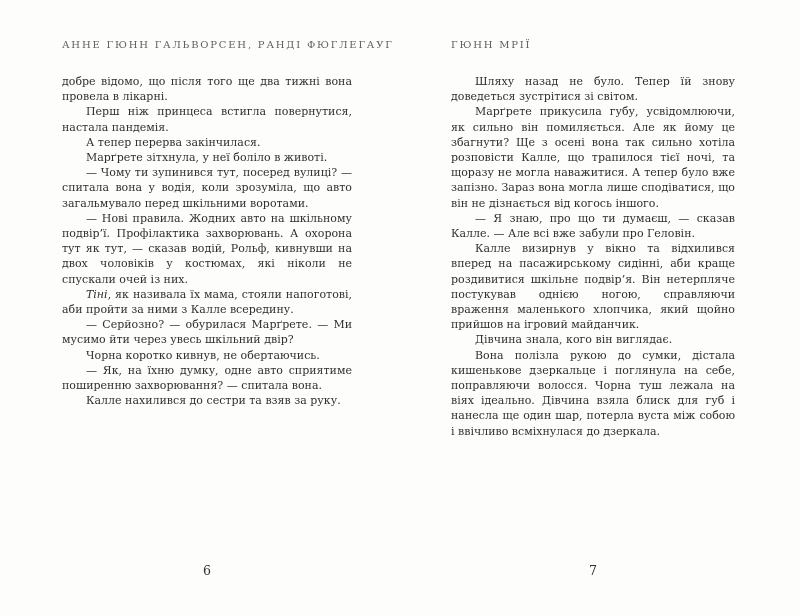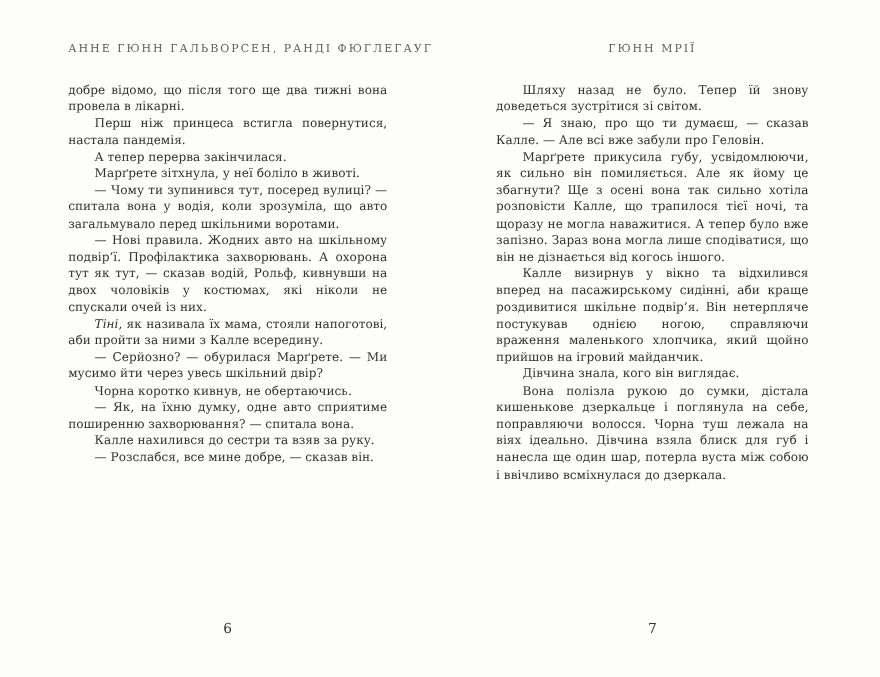--- a/index.html
+++ b/index.html
@@ -25,21 +25,20 @@
     top: 0;
     height: 615px;
   }
   .page-left  { left: 62px;  width: 290px; }
   .page-right { left: 451px; width: 284px; }
   .running-head {
     position: absolute;
     top: 39px;
     left: 0;
     width: 100%;
-    text-align: center;
     font-size: 10px;
     letter-spacing: 1.8px;
     color: var(--header, #606060);
     white-space: nowrap;
   }
   .text-block {
     position: absolute;
     top: 74px;
     left: 0;
     width: 100%;
@@ -79,31 +78,30 @@
         <p class="para">Перш ніж принцеса встигла повернутися, настала пандемія.</p>
         <p class="para">А тепер перерва закінчилася.</p>
         <p class="para">Марґрете зітхнула, у неї боліло в животі.</p>
         <p class="para">— Чому ти зупинився тут, посеред вулиці? — спитала вона у водія, коли зрозуміла, що авто загальмувало перед шкільними воротами.</p>
         <p class="para">— Нові правила. Жодних авто на шкільному подвір’ї. Профілактика захворювань. А охорона тут як тут, — сказав водій, Рольф, кивнувши на двох чоловіків у костюмах, які ніколи не спускали очей із них.</p>
         <p class="para"><i>Тіні</i>, як називала їх мама, стояли напоготові, аби пройти за ними з Калле всередину.</p>
         <p class="para">— Серйозно? — обурилася Марґрете. — Ми мусимо йти через увесь шкільний двір?</p>
         <p class="para">Чорна коротко кивнув, не обертаючись.</p>
         <p class="para">— Як, на їхню думку, одне авто сприятиме поширенню захворювання? — спитала вона.</p>
         <p class="para">Калле нахилився до сестри та взяв за руку.</p>
-        <p class="para">— Розслабся, все мине добре, — сказав він.</p>
       </div>
     <div class="page-num">6</div>
   </div>
 
   <div class="page page-right">
     <div class="running-head">ГЮНН МРІЇ</div>
     <div class="text-block">
         <p class="para">Шляху назад не було. Тепер їй знову доведеться зустрітися зі світом.</p>
+        <p class="para">Марґрете прикусила губу, усвідомлюючи, як сильно він помиляється. Але як йому це збагнути? Ще з осені вона так сильно хотіла розповісти Калле, що трапилося тієї ночі, та щоразу не могла наважитися. А тепер було вже запізно. Зараз вона могла лише сподіватися, що він не дізнається від когось іншого.</p>
         <p class="para">— Я знаю, про що ти думаєш, — сказав Калле. — Але всі вже забули про Геловін.</p>
-        <p class="para">Марґрете прикусила губу, усвідомлюючи, як сильно він помиляється. Але як йому це збагнути? Ще з осені вона так сильно хотіла розповісти Калле, що трапилося тієї ночі, та щоразу не могла наважитися. А тепер було вже запізно. Зараз вона могла лише сподіватися, що він не дізнається від когось іншого.</p>
         <p class="para">Калле визирнув у вікно та відхилився вперед на пасажирському сидінні, аби краще роздивитися шкільне подвір’я. Він нетерпляче постукував однією ногою, справляючи враження маленького хлопчика, який щойно прийшов на ігровий майданчик.</p>
         <p class="para">Дівчина знала, кого він виглядає.</p>
         <p class="para">Вона полізла рукою до сумки, дістала кишенькове дзеркальце і поглянула на себе, поправляючи волосся. Чорна туш лежала на віях ідеально. Дівчина взяла блиск для губ і нанесла ще один шар, потерла вуста між собою і ввічливо всміхнулася до дзеркала.</p>
       </div>
     <div class="page-num">7</div>
   </div>
 
 </div>
 
 </body></html>

